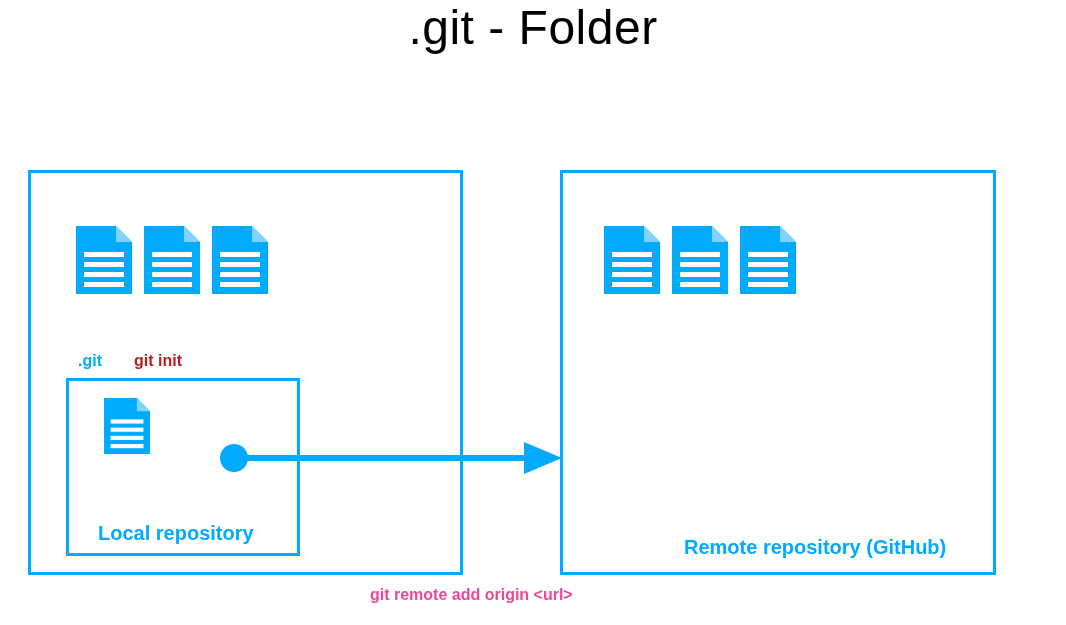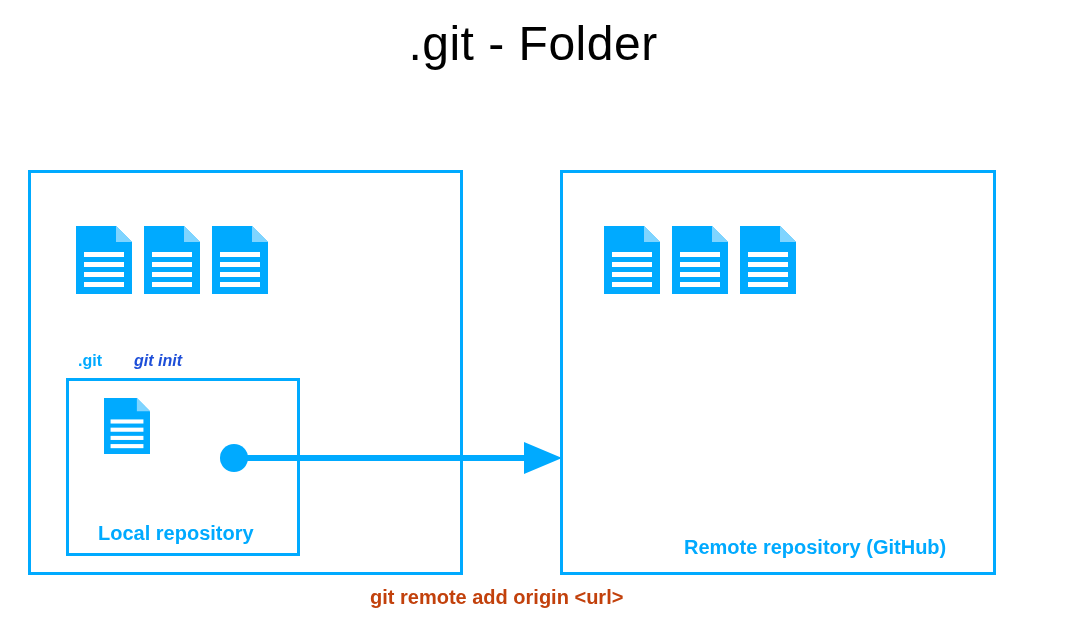--- a/index.html
+++ b/index.html
@@ -8,21 +8,21 @@
       height: 625px;
       font-family: "Helvetica Neue", Helvetica, Arial, sans-serif;
       background: #fff;
       position: relative;
     }
     .title {
       text-align: center;
       font-size: 48px;
       font-weight: 400;
       color: #000;
-      padding-top: 16px;
+      padding-top: 0;
       letter-spacing: 0.5px;
     }
     .stage {
       position: absolute;
       left: 0; top: 0;
       width: 1066px; height: 533px;
     }
     .box {
       position: absolute;
       border: 3px solid #00aaff;
@@ -50,33 +50,33 @@
     .label {
       position: absolute;
       font-weight: 700;
     }
     .lbl-dotgit {
       left: 78px; top: 352px;
       color: #00aaff; font-size: 16px; font-weight: 800;
     }
     .lbl-gitinit {
       left: 134px; top: 352px;
-      color: #1d4ed8; font-size: 16px; font-weight: 800; font-style: italic;
+      color: #b91c1c; font-size: 16px; font-weight: 800;
     }
     .lbl-local {
       left: 98px; top: 522px;
       color: #00aaff; font-size: 20px; font-weight: 700;
     }
     .lbl-remote {
       left: 684px; top: 536px;
       color: #00aaff; font-size: 20px; font-weight: 700;
     }
     .lbl-cmd {
       left: 370px; top: 586px;
-      color: #c2410c; font-size: 20px; font-weight: 800;
+      color: #ec4899; font-size: 16px; font-weight: 800;
     }
 
     .arrow-wrap {
       position: absolute;
       left: 214px; top: 438px;
       width: 350px; height: 40px;
     }
 
     .file-icon { width: 56px; height: 68px; display: block; }
     .file-icon-sm { width: 46px; height: 56px; display: block; }

